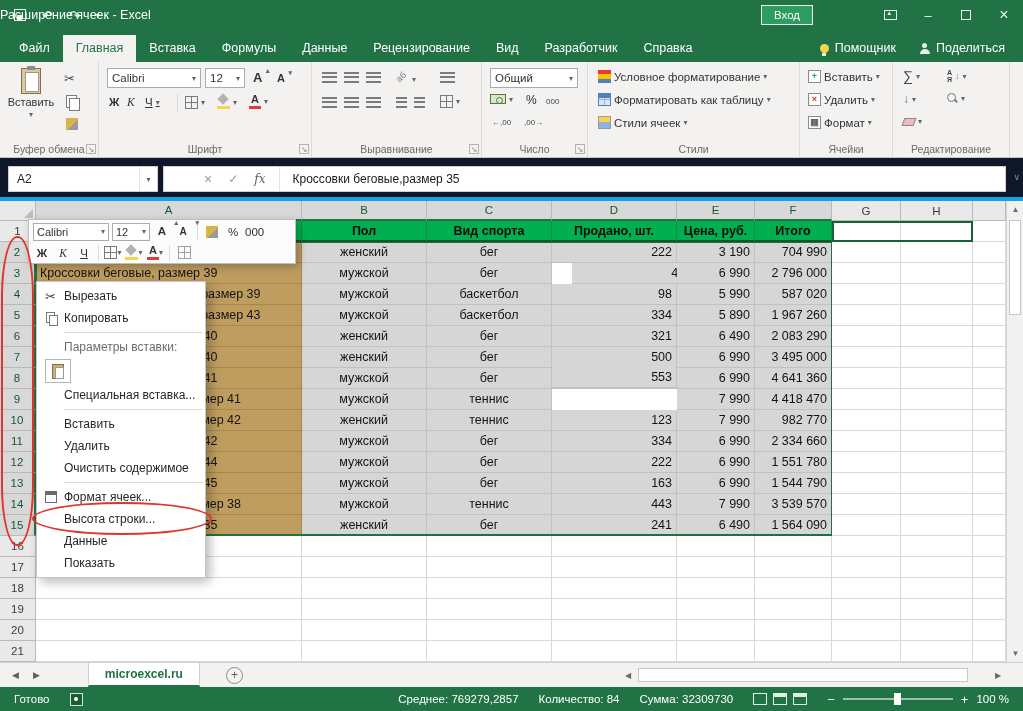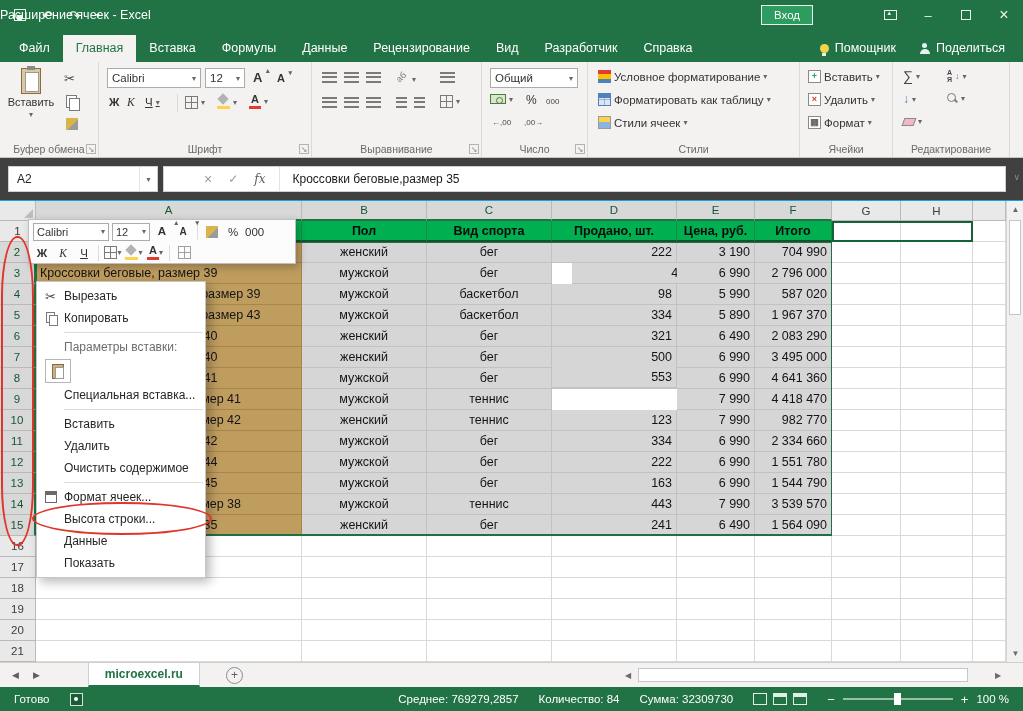--- a/index.html
+++ b/index.html
@@ -80,21 +80,21 @@
   .i-sum{font-size:14px;color:#444;line-height:1;}
   .i-sort{display:inline-flex;flex-direction:column;font-size:7px;line-height:7px;color:#444;font-weight:bold;}
   .i-filldown{font-size:12px;color:#4f81bd;font-weight:bold;line-height:1;}
   .i-find{display:inline-block;width:11px;height:11px;position:relative;}
   .i-find::before{content:"";position:absolute;left:0;top:0;width:7px;height:7px;border:1.5px solid #7a7a7a;border-radius:50%;}
   .i-find::after{content:"";position:absolute;left:7px;top:7px;width:4px;height:1.5px;background:#7a7a7a;transform:rotate(45deg);}
   .i-eraser{display:inline-block;width:12px;height:8px;background:#f2b8c6;border:1px solid #8a8a8a;transform:skewX(-20deg);}
   .vdiv{position:absolute;width:1px;background:#dcdad8;top:8px;height:56px;}
 
   
-  .fbar{position:absolute;left:0;top:158px;width:1023px;height:43px;background:#404040;border-bottom:1px solid #0ea5e9;}
+  .fbar{position:absolute;left:0;top:158px;width:1023px;height:43px;background:#0f172a;border-bottom:4px solid #0ea5e9;}
   .namebox{position:absolute;left:8px;top:8px;width:150px;height:26px;background:#fff;border:1px solid #d0d0d0;display:flex;align-items:center;font-size:12px;color:#222;}
   .namebox .nb-text{flex:1;padding-left:8px;}
   .namebox .nb-arr{width:18px;height:100%;display:flex;align-items:center;justify-content:center;border-left:1px solid #e3e3e3;color:#666;font-size:8px;}
   .fwrap{position:absolute;left:163px;top:8px;width:843px;height:26px;background:#fff;border:1px solid #d0d0d0;display:flex;align-items:center;}
   .fxbtns{display:flex;align-items:center;gap:16px;padding:0 14px 0 40px;color:#9a9a9a;font-size:12px;border-right:1px solid #e3e3e3;height:100%;}
   .fxbtns .fx{font-family:"DejaVu Serif",serif;font-style:italic;color:#5f5f5f;}
   .ftext{padding-left:12px;font-size:12px;color:#1a1a1a;}
   .fexp{position:absolute;right:3px;top:14px;color:#8a8a8a;font-size:9px;}
 
   
@@ -465,21 +465,21 @@
       <div class="cell sel num" style="left: 677px; top: 284px; width: 78px; height: 21px;">5 990</div>
       <div class="cell sel num" style="left: 755px; top: 284px; width: 77px; height: 21px;">587 020</div>
       <div class="cell" style="left: 832px; top: 284px; width: 69px; height: 21px;"></div>
       <div class="cell" style="left: 901px; top: 284px; width: 72px; height: 21px;"></div>
       <div class="cell" style="left: 973px; top: 284px; width: 33px; height: 21px;"></div>
       <div class="cell cellA" style="left: 36px; top: 305px; width: 266px; height: 21px;">Кроссовки для баскетбола, размер 43</div>
       <div class="cell sel center" style="left: 302px; top: 305px; width: 125px; height: 21px;">мужской</div>
       <div class="cell sel center" style="left: 427px; top: 305px; width: 125px; height: 21px;">баскетбол</div>
       <div class="cell sel num" style="left: 552px; top: 305px; width: 125px; height: 21px;">334</div>
       <div class="cell sel num" style="left: 677px; top: 305px; width: 78px; height: 21px;">5 890</div>
-      <div class="cell sel num" style="left: 755px; top: 305px; width: 77px; height: 21px;">1 967 370</div>
+      <div class="cell sel num" style="left: 755px; top: 305px; width: 77px; height: 21px;">1 967 260</div>
       <div class="cell" style="left: 832px; top: 305px; width: 69px; height: 21px;"></div>
       <div class="cell" style="left: 901px; top: 305px; width: 72px; height: 21px;"></div>
       <div class="cell" style="left: 973px; top: 305px; width: 33px; height: 21px;"></div>
       <div class="cell cellA" style="left: 36px; top: 326px; width: 266px; height: 21px;">Кроссовки беговые, размер 40</div>
       <div class="cell sel center" style="left: 302px; top: 326px; width: 125px; height: 21px;">женский</div>
       <div class="cell sel center" style="left: 427px; top: 326px; width: 125px; height: 21px;">бег</div>
       <div class="cell sel num" style="left: 552px; top: 326px; width: 125px; height: 21px;">321</div>
       <div class="cell sel num" style="left: 677px; top: 326px; width: 78px; height: 21px;">6 490</div>
       <div class="cell sel num" style="left: 755px; top: 326px; width: 77px; height: 21px;">2 083 290</div>
       <div class="cell" style="left: 832px; top: 326px; width: 69px; height: 21px;"></div>

